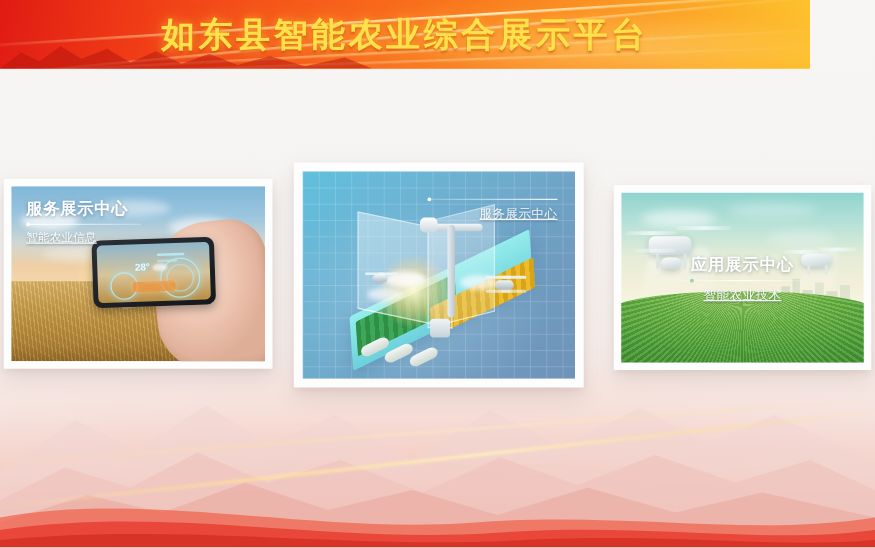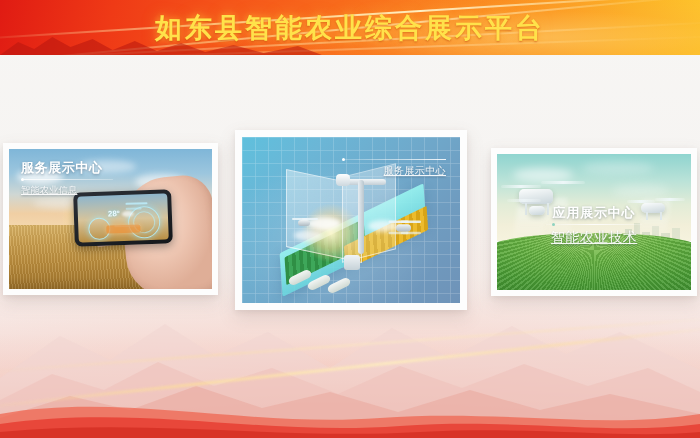--- a/index.html
+++ b/index.html
@@ -22,21 +22,21 @@
   .redwave{position:absolute;left:0;right:0;bottom:0;height:54px;}
   .redwave svg{display:block;width:100%;height:100%;}
 
   .sunray{position:absolute;left:-4%;bottom:28px;width:108%;height:3px;
     transform:rotate(-6.2deg);transform-origin:left center;
     background:linear-gradient(90deg,rgba(255,232,160,0) 0%,rgba(255,226,150,.75) 30%,rgba(255,240,190,.9) 55%,rgba(255,226,150,.5) 78%,rgba(255,232,160,0) 100%);
     filter:blur(1px);opacity:.85;}
   .sunray.b{bottom:64px;height:2px;transform:rotate(-4.2deg);opacity:.5;}
 
   
-  .banner{position:absolute;left:0;top:0;width:700px;height:55px;overflow:hidden;
+  .banner{position:absolute;left:0;top:0;width:648px;height:55px;overflow:hidden;
     background:linear-gradient(100deg,#e01b13 0%,#ef3a16 16%,#f5551a 32%,#f86b1c 48%,#fa8420 64%,#fb9a22 78%,#fcb327 90%,#fdc52d 100%);}
   .banner .glowA{position:absolute;left:-10%;top:-40%;width:120%;height:180%;
     background:radial-gradient(50% 60% at 72% 60%, rgba(255,214,120,.55) 0%, rgba(255,170,60,.18) 45%, rgba(255,150,40,0) 72%);}
   .banner .streak{position:absolute;height:2px;left:-5%;width:112%;
     background:linear-gradient(90deg,rgba(255,235,170,0) 0%,rgba(255,236,175,.85) 38%,rgba(255,248,210,.95) 58%,rgba(255,230,160,.3) 85%,rgba(255,230,160,0) 100%);
     filter:blur(.6px);}
   .banner .s1{top:14px;transform:rotate(-3.6deg);}
   .banner .s2{top:27px;transform:rotate(-5.4deg);opacity:.75;}
   .banner .s3{top:40px;transform:rotate(-3deg);opacity:.5;}
   .banner .s4{top:48px;transform:rotate(-2deg);opacity:.35;}
@@ -83,21 +83,21 @@
   .cap-left .rule{width:92px;}
 
   .cap-mid{right:14px;top:18px;text-align:right;}
   .cap-mid .t{font-size:14px;letter-spacing:.8px;}
   .cap-mid .s{font-size:10px;letter-spacing:.4px;}
   .cap-mid .rule{width:104px;background:linear-gradient(270deg,rgba(255,255,255,.9),rgba(255,255,255,.2));}
   .cap-mid .rule::before{left:0;}
 
   .cap-right{left:50%;transform:translateX(-50%);top:52px;text-align:center;}
   .cap-right .t{font-size:13px;letter-spacing:.8px;}
-  .cap-right .s{font-size:14px;letter-spacing:.4px;}
+  .cap-right .s{font-size:10px;letter-spacing:.4px;}
   .cap-right .rule{width:96px;margin-left:auto;margin-right:auto;
     background:linear-gradient(90deg,rgba(255,255,255,.15),rgba(255,255,255,.9),rgba(255,255,255,.15));}
   .cap-right .rule::before{left:6px;background:#8fd3c0;}
 
   
   .sky-l{position:absolute;left:0;right:0;top:0;height:62%;
     background:linear-gradient(180deg,#7fb6d8 0%,#9cc6de 28%,#cfd7d4 52%,#f0cfa4 74%,#f7dcb4 100%);}
   .cloud{position:absolute;border-radius:50%;background:rgba(255,255,255,.72);filter:blur(3px);}
   .sun-l{position:absolute;left:26%;top:30%;width:54px;height:54px;border-radius:50%;
     background:radial-gradient(circle,rgba(255,246,214,.95) 0%,rgba(255,226,160,.55) 42%,rgba(255,210,140,0) 72%);}

